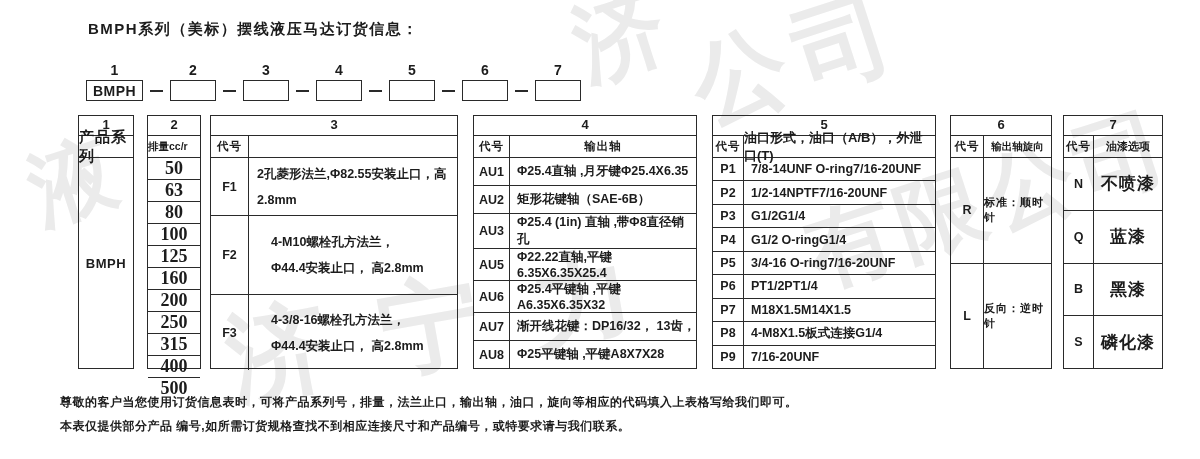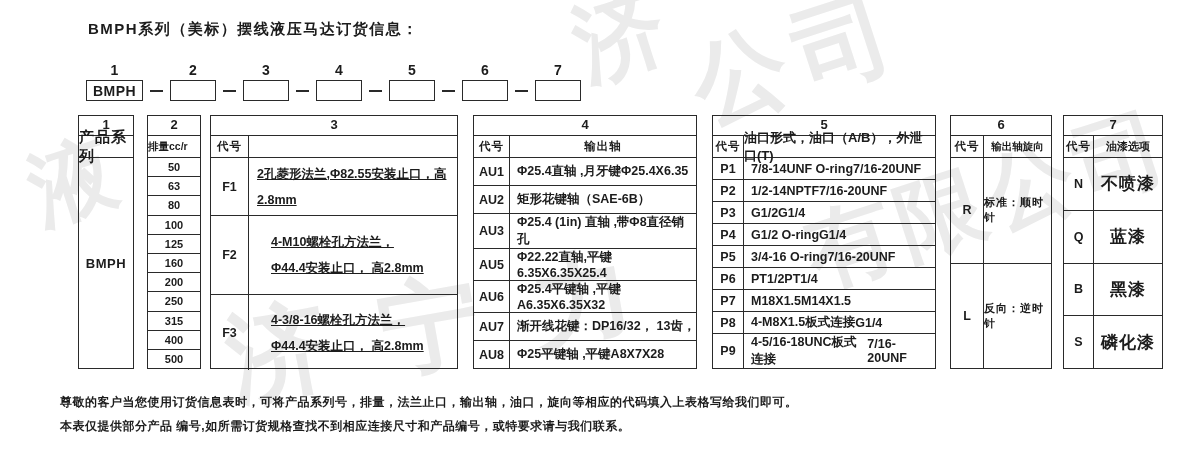--- a/index.html
+++ b/index.html
@@ -36,27 +36,27 @@
   .c-center{justify-content:center;}
 
   
   #t1{left:78px;width:56px;}
   #t1 .thead{justify-content:center;font-size:15px;}
   #t1 .tbody{align-items:center;justify-content:center;font-size:13px;letter-spacing:.5px;}
   
   #t2{left:147px;width:54px;}
   #t2 .thead{font-size:10.5px;letter-spacing:0;}
   #t2 .trow{flex:1 1 0;}
-  #t2 .cell{flex:1;justify-content:center;font-size:11px;}
+  #t2 .cell{flex:1;justify-content:center;font-size:18px;font-family:Liberation Serif, serif;}
   
   #t3{left:210px;width:248px;}
   #t3 .code-col{width:38px;}
   #t3 .h2{flex:1;display:flex;align-items:center;justify-content:space-around;padding:0 10px;}
   #t3 .desc{flex:1;flex-direction:column;justify-content:center;align-items:flex-start;padding-left:8px;}
-  #t3 .desc div{line-height:26px;text-decoration:underline;}
+  #t3 .desc div{line-height:26px;}
   #t3 .r1{height:58px;} #t3 .r2{height:79px;} #t3 .r3{height:75px;}
   #t3 .r2 .desc,#t3 .r3 .desc{padding-left:22px;}
   
   #t4{left:473px;width:224px;}
   #t4 .code-col{width:36px;}
   #t4 .trow{flex:1 1 0;}
   #t4 .desc{flex:1;padding-left:7px;}
   
   #t5{left:712px;width:224px;}
   #t5 .code-col{width:31px;}
@@ -308,21 +308,20 @@
       <div class="trow">
           <span class="cell code-col c-center" style="width:31px;">P8</span>
           <span class="cell desc">
             <span class="lt">4-M8X1.5板式连接</span>
             <span class="rt">G1/4</span>
           </span>
         </div>
       <div class="trow">
           <span class="cell code-col c-center" style="width:31px;">P9</span>
           <span class="cell desc">
-            <span class="lt">4-5/16-18UNC板式连接</span>
             <span class="rt">7/16-20UNF</span>
           </span>
         </div>
     </div>
   </div>
 
   <div class="tbl" id="t6">
     <div class="tnum">6</div>
     <div class="thead">
       <span class="hc code-col" style="width:33px;">代号</span>

